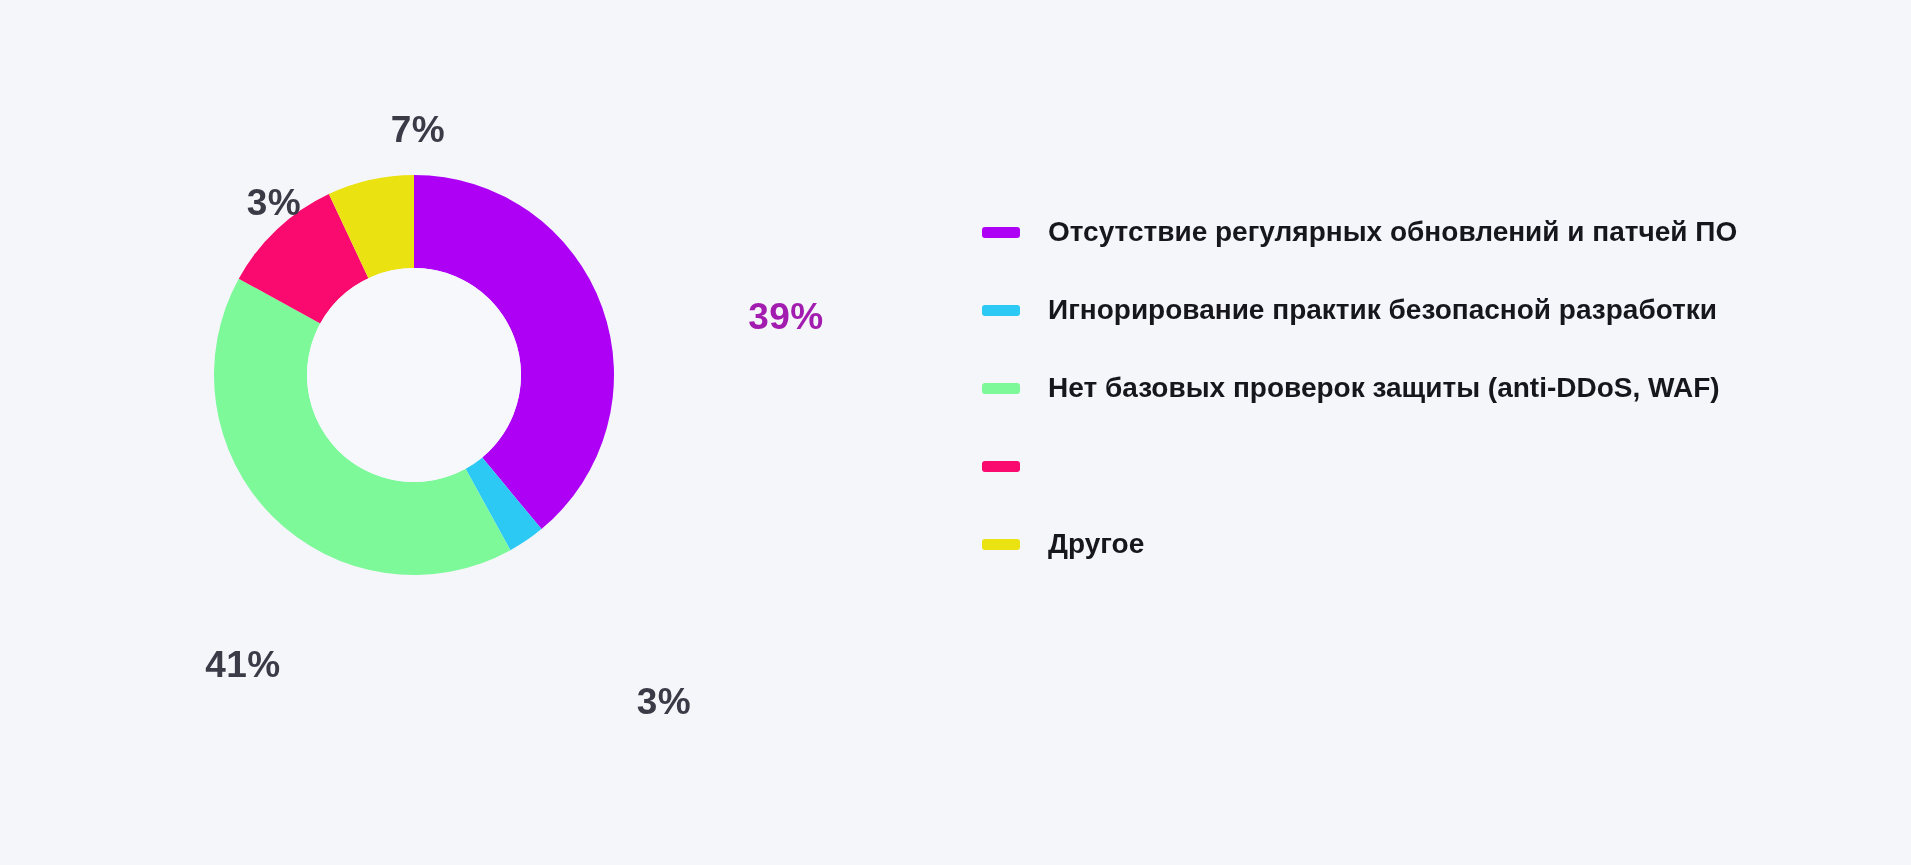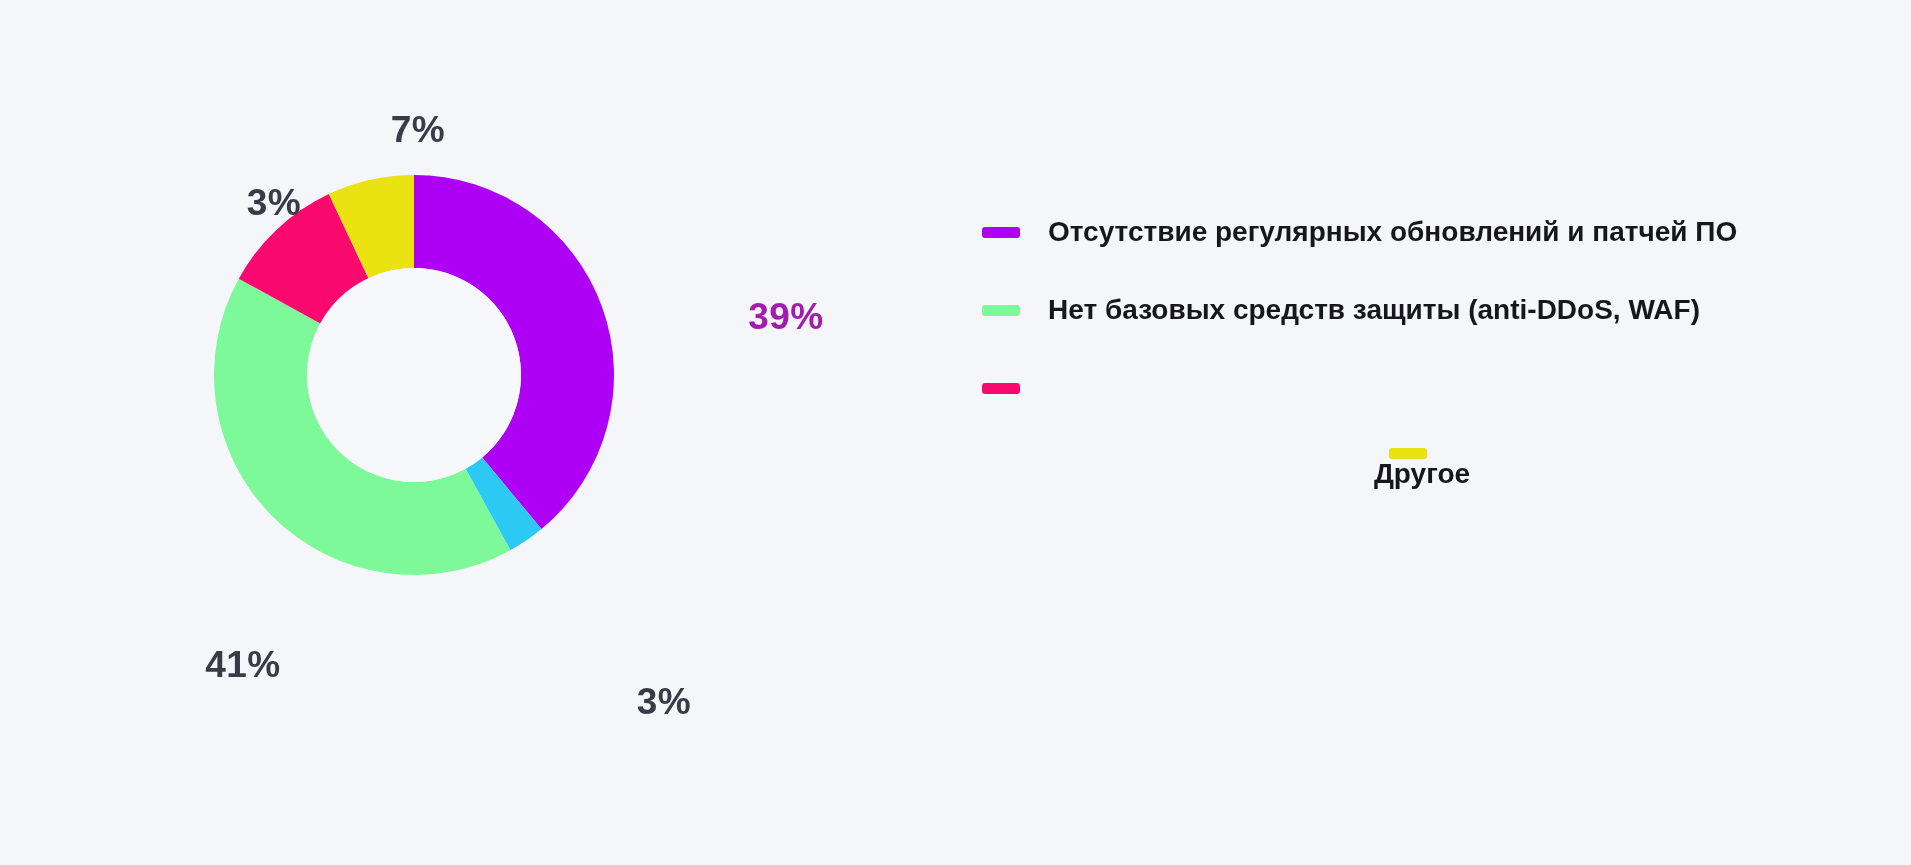--- a/index.html
+++ b/index.html
@@ -55,21 +55,20 @@
     width: 880px;
   }
   .legend-item {
     display: flex;
     align-items: center;
     height: 36px;
     margin-bottom: 42px;
   }
   .legend-item:last-child {
     margin-bottom: 0;
-    flex-direction: column;
   }
   .legend-swatch {
     flex: 0 0 auto;
     width: 38px;
     height: 11px;
     border-radius: 3px;
     margin-right: 28px;
   }
   .legend-label {
     color: #16161c;
@@ -104,22 +103,26 @@
         <div class="slice-label" style="left: 418px; top: 130px; color: rgb(59, 59, 72);">7%</div>
       </div>
   </div>
 
   <div id="legend">
       <div class="legend-item">
         <span class="legend-swatch" style="background: rgb(173, 0, 245);"></span>
         <span class="legend-label">Отсутствие регулярных обновлений и патчей ПО</span>
       </div>
       <div class="legend-item">
+        <span class="legend-swatch" style="background: rgb(45, 201, 245);"></span>
+        <span class="legend-label">Игнорирование практик безопасной разработки</span>
+      </div>
+      <div class="legend-item">
         <span class="legend-swatch" style="background: rgb(125, 249, 154);"></span>
-        <span class="legend-label">Нет базовых средств защиты (anti-DDoS, WAF)</span>
+        <span class="legend-label">Нет базовых проверок защиты (anti-DDoS, WAF)</span>
       </div>
       <div class="legend-item">
         <span class="legend-swatch" style="background: rgb(250, 10, 110);"></span>
       </div>
       <div class="legend-item">
         <span class="legend-swatch" style="background: rgb(235, 226, 17);"></span>
         <span class="legend-label">Другое</span>
       </div>
     </div>
 

